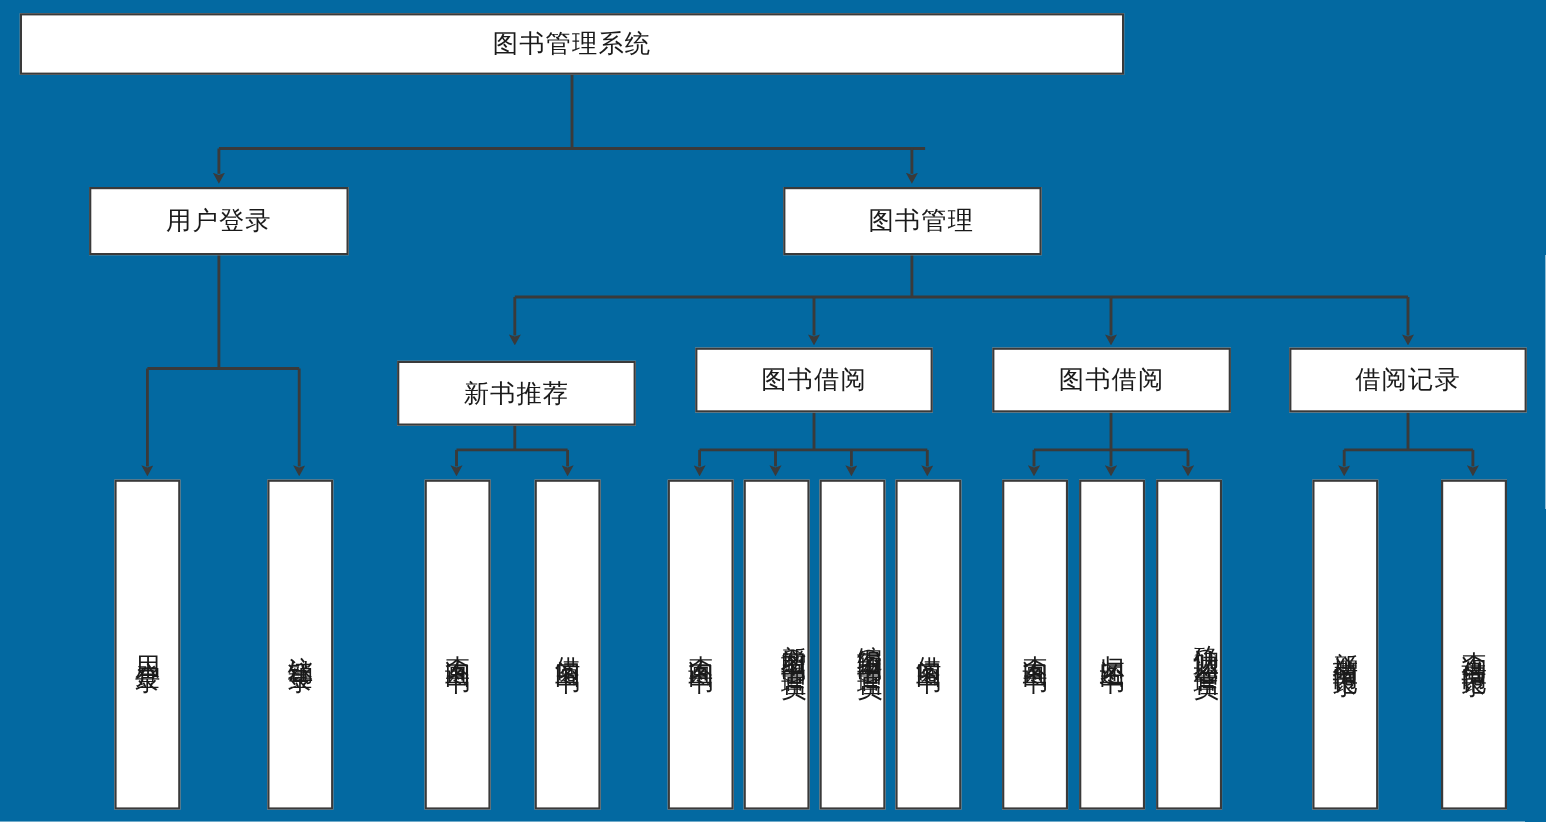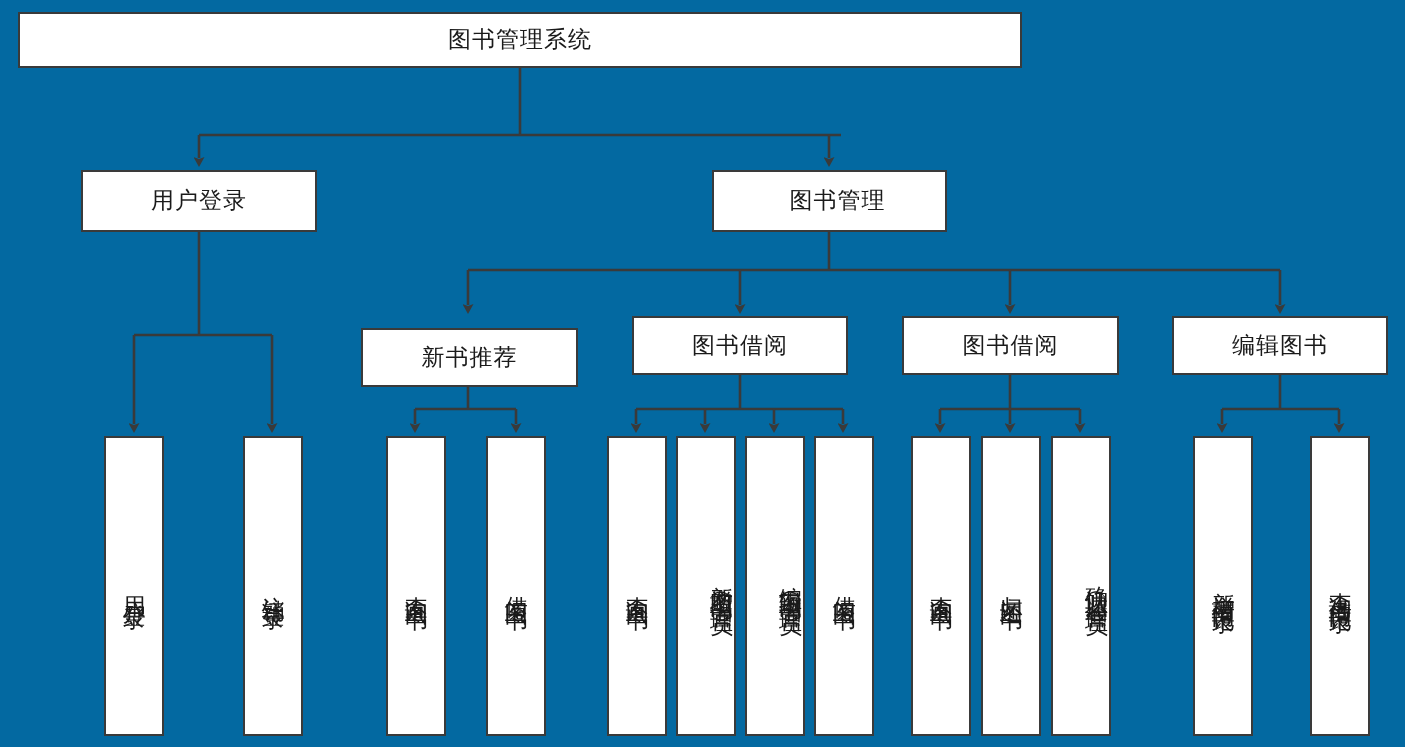--- a/index.html
+++ b/index.html
@@ -121,21 +121,21 @@
   </svg>
 
   <div class="node horiz" style="left:18px; top:12px; width:1004px; height:56px;">图书管理系统</div>
 
   <div class="node horiz" style="left:81px; top:170px; width:236px; height:62px;">用户登录</div>
   <div class="node horiz" style="left:712px; top:170px; width:235px; height:62px;padding-left:16px;">图书管理</div>
 
   <div class="node horiz" style="left:361px; top:316px; width:217px; height:59px;margin-top:12px;">新书推荐</div>
   <div class="node horiz" style="left:632px; top:316px; width:216px; height:59px;">图书借阅</div>
   <div class="node horiz" style="left:902px; top:316px; width:217px; height:59px;">图书借阅</div>
-  <div class="node horiz" style="left:1172px; top:316px; width:216px; height:59px;">编辑图书</div>
+  <div class="node horiz" style="left:1172px; top:316px; width:216px; height:59px;">借阅记录</div>
 
   <div class="node vert" style="left:104px; top:436px; width:60px; height:300px; align-items:center;">用户登录</div>
   <div class="node vert" style="left:243px; top:436px; width:60px; height:300px; align-items:center;">注销登录</div>
 
   <div class="node vert" style="left:386px; top:436px; width:60px; height:300px; align-items:center;">查询图书</div>
   <div class="node vert" style="left:486px; top:436px; width:60px; height:300px; align-items:center;">借阅图书</div>
 
   <div class="node vert" style="left:607px; top:436px; width:60px; height:300px; align-items:center;">查询图书</div>
   <div class="node vert top-align" style="left:676px; top:436px; width:60px; height:300px;">新增图书（管理员）</div>
   <div class="node vert top-align" style="left:745px; top:436px; width:60px; height:300px;">编辑图书（管理员）</div>

